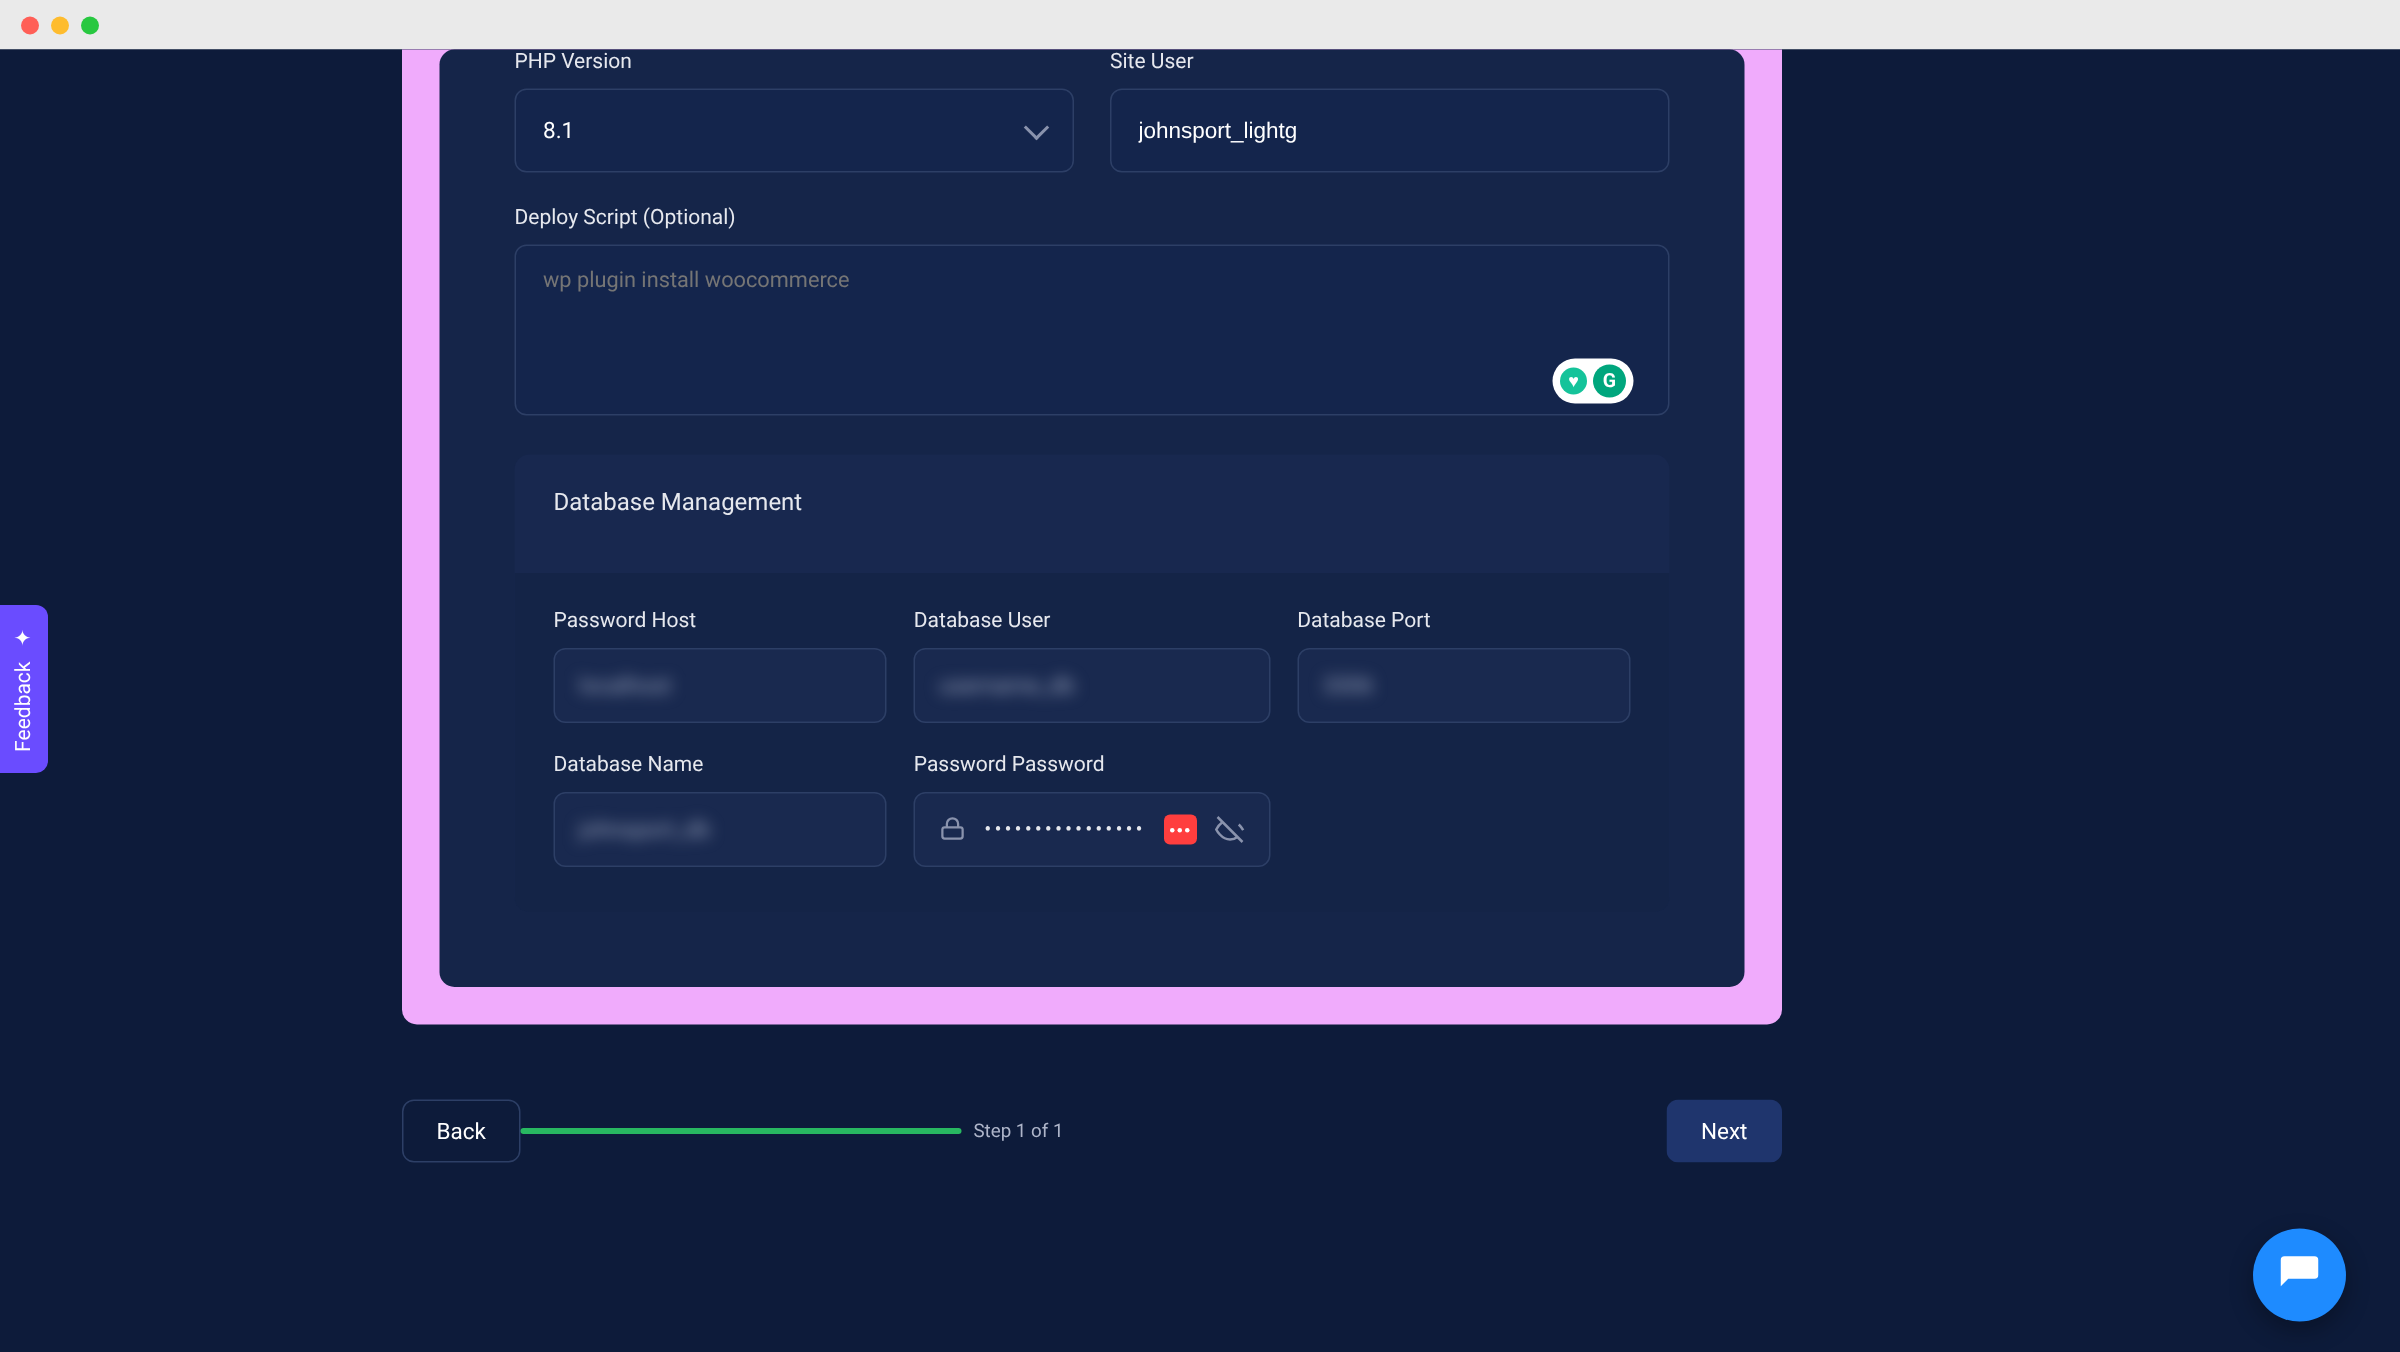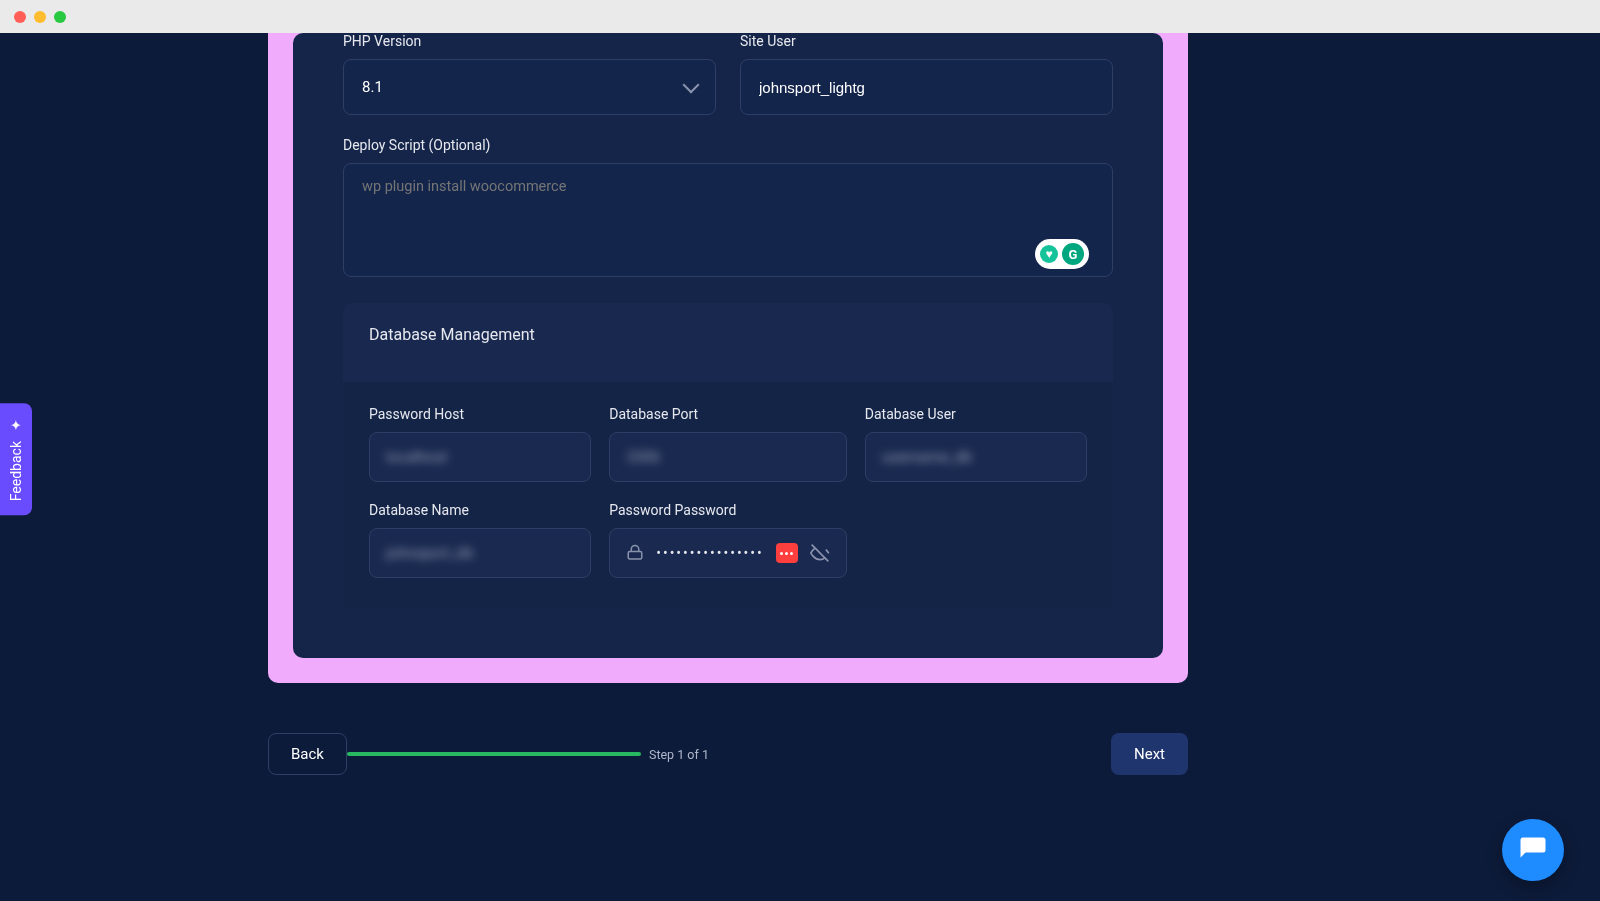--- a/index.html
+++ b/index.html
@@ -349,29 +349,29 @@
       </div>
       <div class="db-body">
         <div class="db-grid">
           <div class="db-field">
             <label>Password Host</label>
             <div class="db-input">
               <span class="blur-text">localhost</span>
             </div>
           </div>
           <div class="db-field">
+            <label>Database User</label>
+            <div class="db-input">
+              <span class="blur-text">username_db</span>
+            </div>
+          </div>
+          <div class="db-field">
             <label>Database Port</label>
             <div class="db-input">
               <span class="blur-text">3306</span>
-            </div>
-          </div>
-          <div class="db-field">
-            <label>Database User</label>
-            <div class="db-input">
-              <span class="blur-text">username_db</span>
             </div>
           </div>
           <div class="db-field">
             <label>Database Name</label>
             <div class="db-input">
               <span class="blur-text">johnsport_db</span>
             </div>
           </div>
           <div class="db-field">
             <label>Password Password</label>

